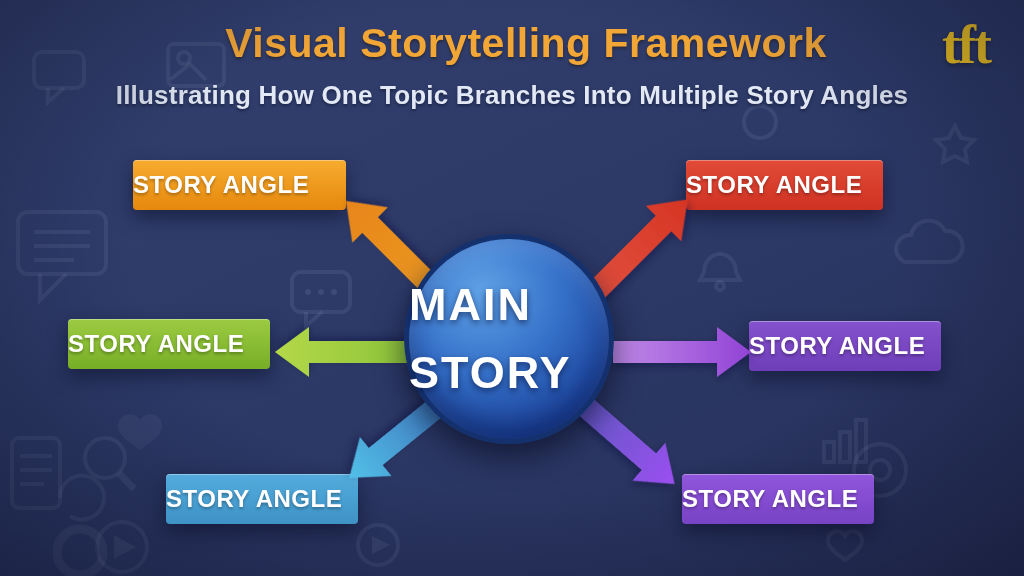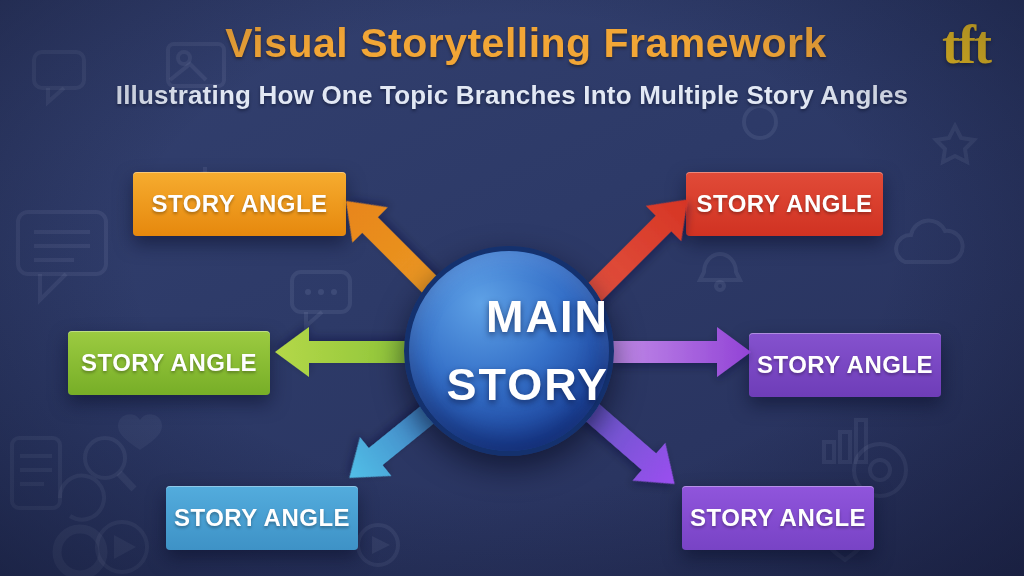--- a/index.html
+++ b/index.html
@@ -26,43 +26,42 @@
     text-shadow:0 2px 3px rgba(10,15,40,0.5);
   }
   .logo{
     position:absolute;top:18px;right:34px;
     font-family:"Liberation Serif","DejaVu Serif",serif;
     font-size:54px;font-weight:700;letter-spacing:-2px;line-height:1;
     text-shadow:0 2px 4px rgba(0,0,0,0.4);
   }
   
   .abox{
-    position:absolute;height:64px;border-radius:4px;
-    display:flex;align-items:center;justify-content:center;
+    position:absolute;height:50px;border-radius:4px;
+    display:flex;align-items:center;justify-content:flex-start;
     box-shadow:0 8px 18px rgba(8,12,38,0.5), inset 0 1px 0 rgba(255,255,255,0.35);
     z-index:2;
-    margin-top:12px;
   }
   .abox span{
     color:#ffffff;font-size:24px;font-weight:700;letter-spacing:0.5px;
     text-shadow:0 2px 3px rgba(0,0,0,0.3);
   }
   .b1{left:133px;top:160px;width:213px;}
   .b2{left:686px;top:160px;width:197px;}
   .b3{left:68px; top:319px;width:202px;}
   .b4{left:749px;top:321px;width:192px;}
   .b5{left:166px;top:474px;width:192px;}
   .b6{left:682px;top:474px;width:192px;}
   
   .arrows{position:absolute;inset:0;z-index:3;pointer-events:none;}
   
   .center-node{
-    position:absolute;left:404px;top:246px;width:210px;height:210px;
+    position:absolute;left:404px;top:234px;width:210px;height:210px;
     border-radius:50%;border:5px solid #14316E;box-sizing:border-box;
-    display:flex;flex-direction:column;align-items:flex-end;justify-content:center;
+    display:flex;flex-direction:column;align-items:flex-start;justify-content:center;
     box-shadow:0 12px 30px rgba(5,8,28,0.6), inset 0 -14px 26px rgba(8,20,70,0.45), inset 0 10px 18px rgba(160,200,255,0.25);
     z-index:4;
     gap:18px;
   }
   .center-node span{
     color:#ffffff;font-size:45px;font-weight:700;letter-spacing:2px;line-height:1.12;
     text-shadow:0 3px 6px rgba(8,18,60,0.6);
   }
 </style>
 </head>

